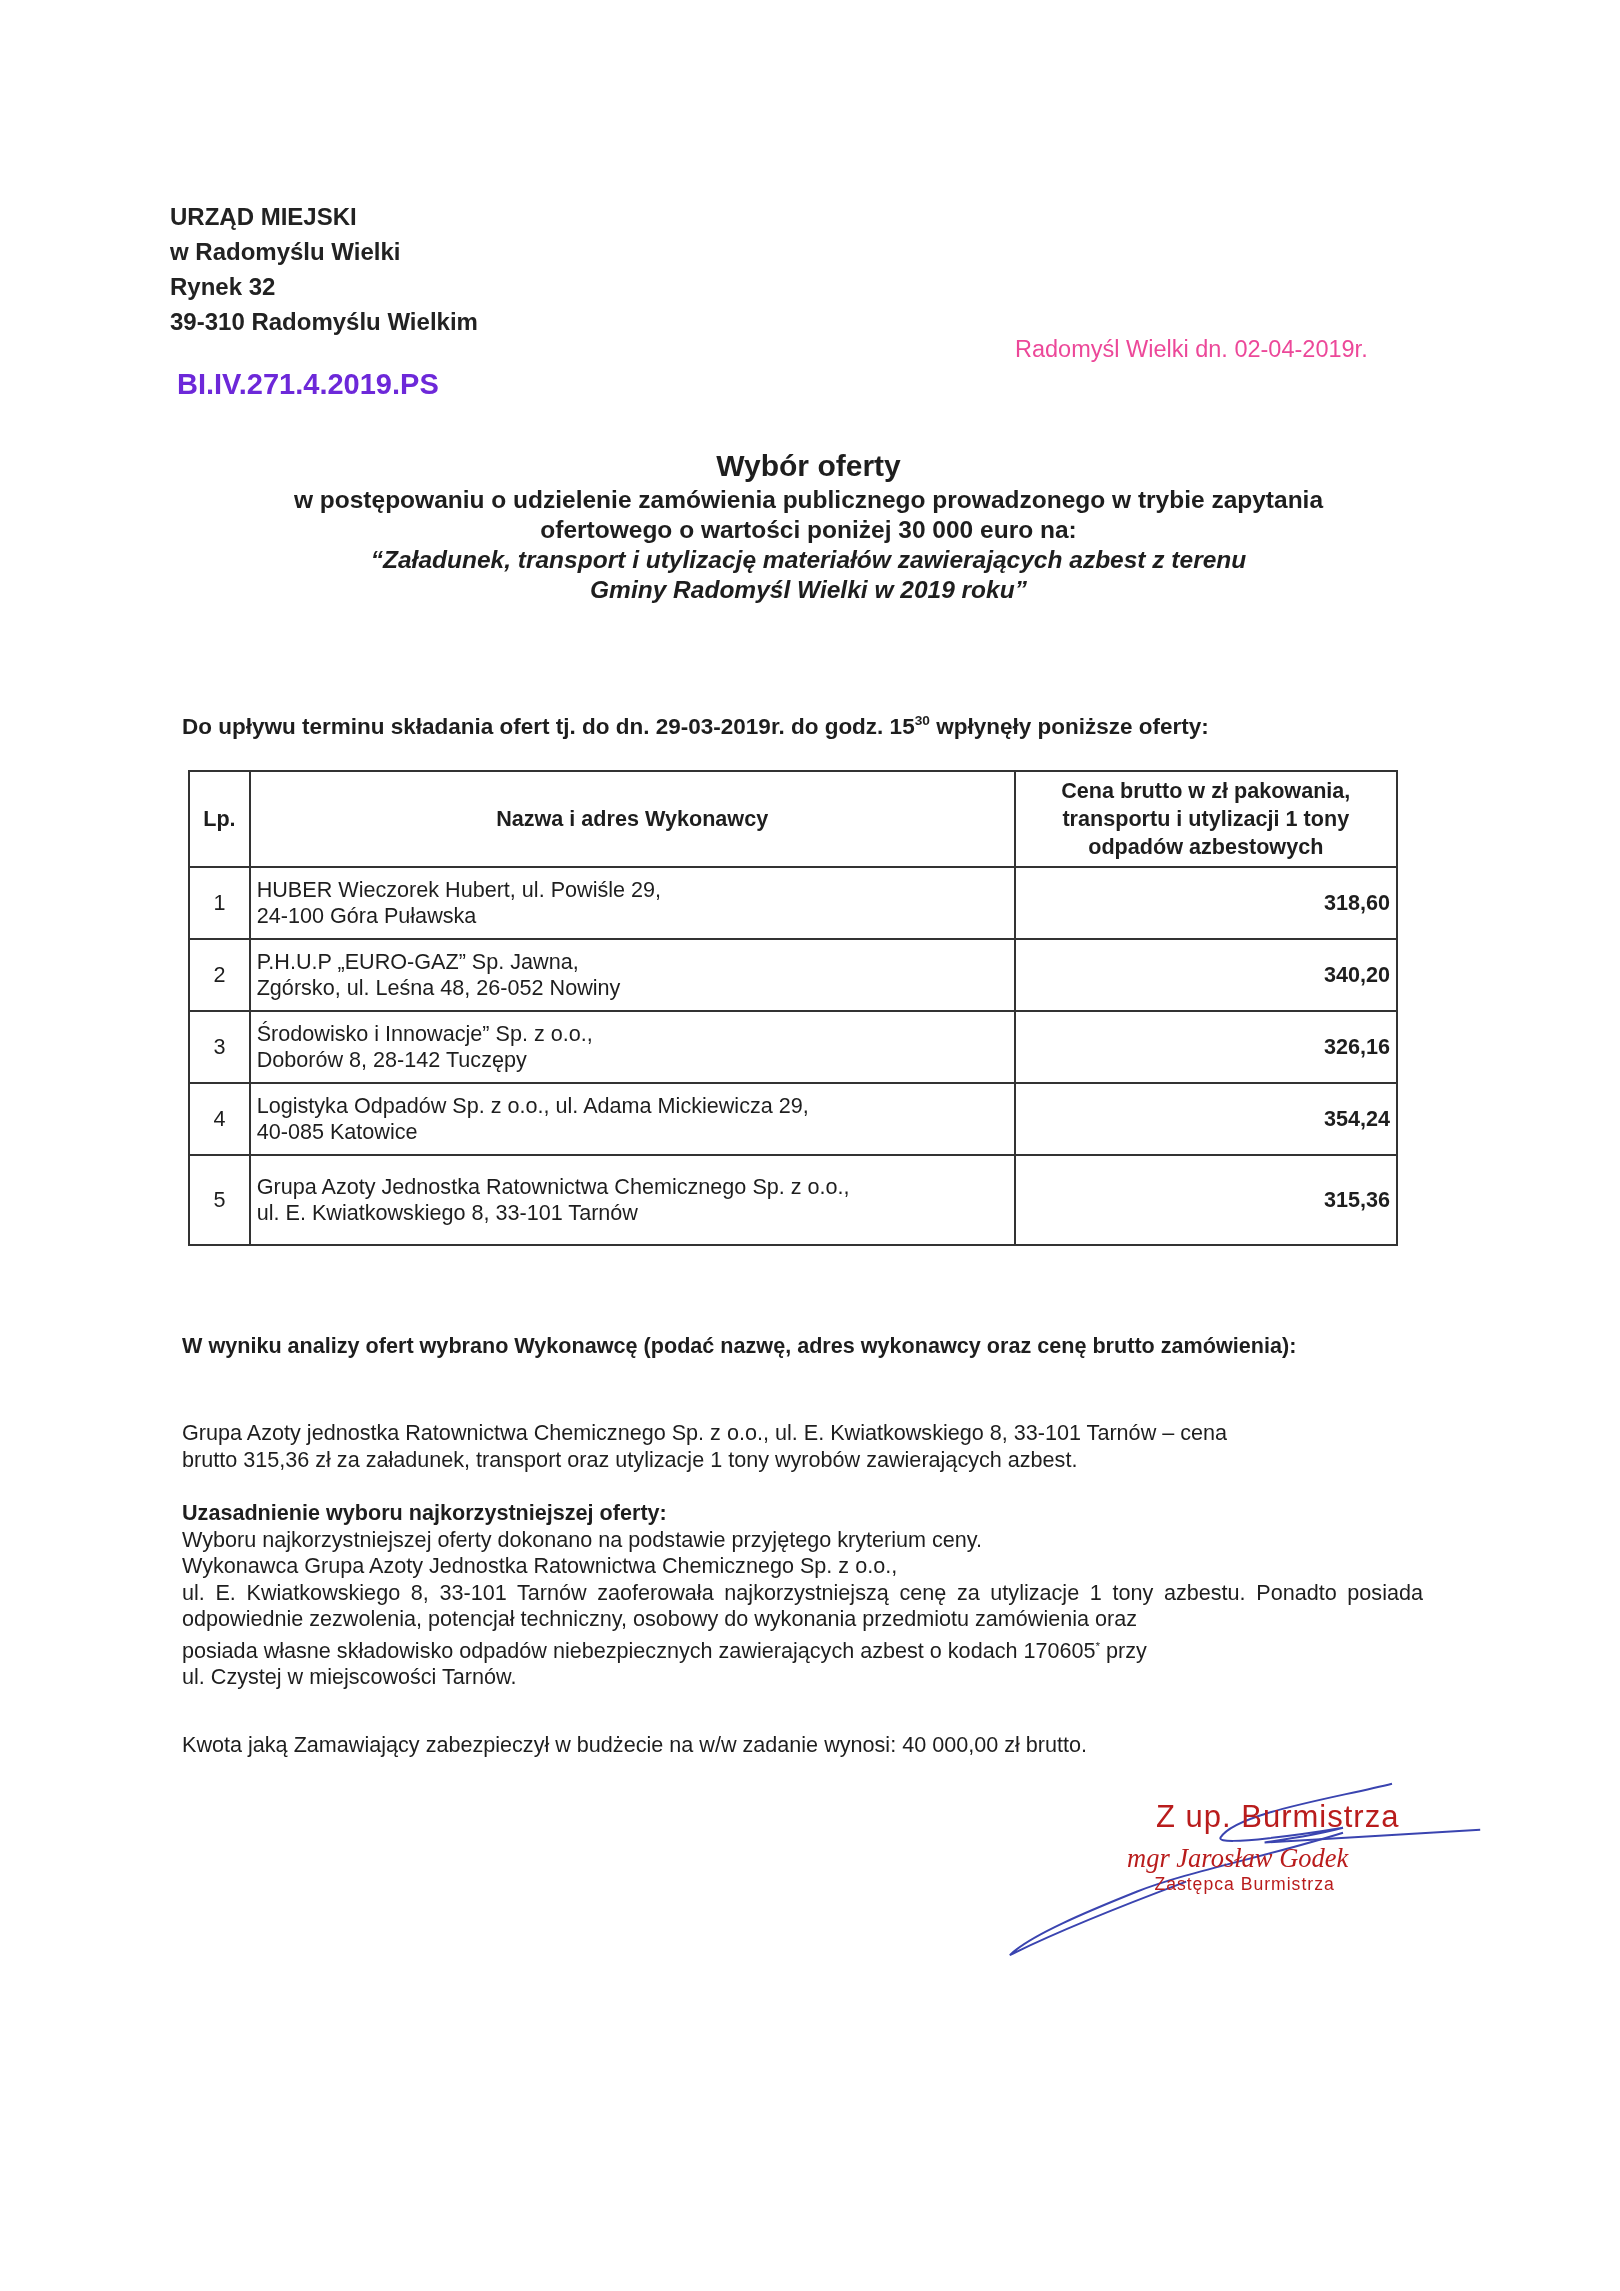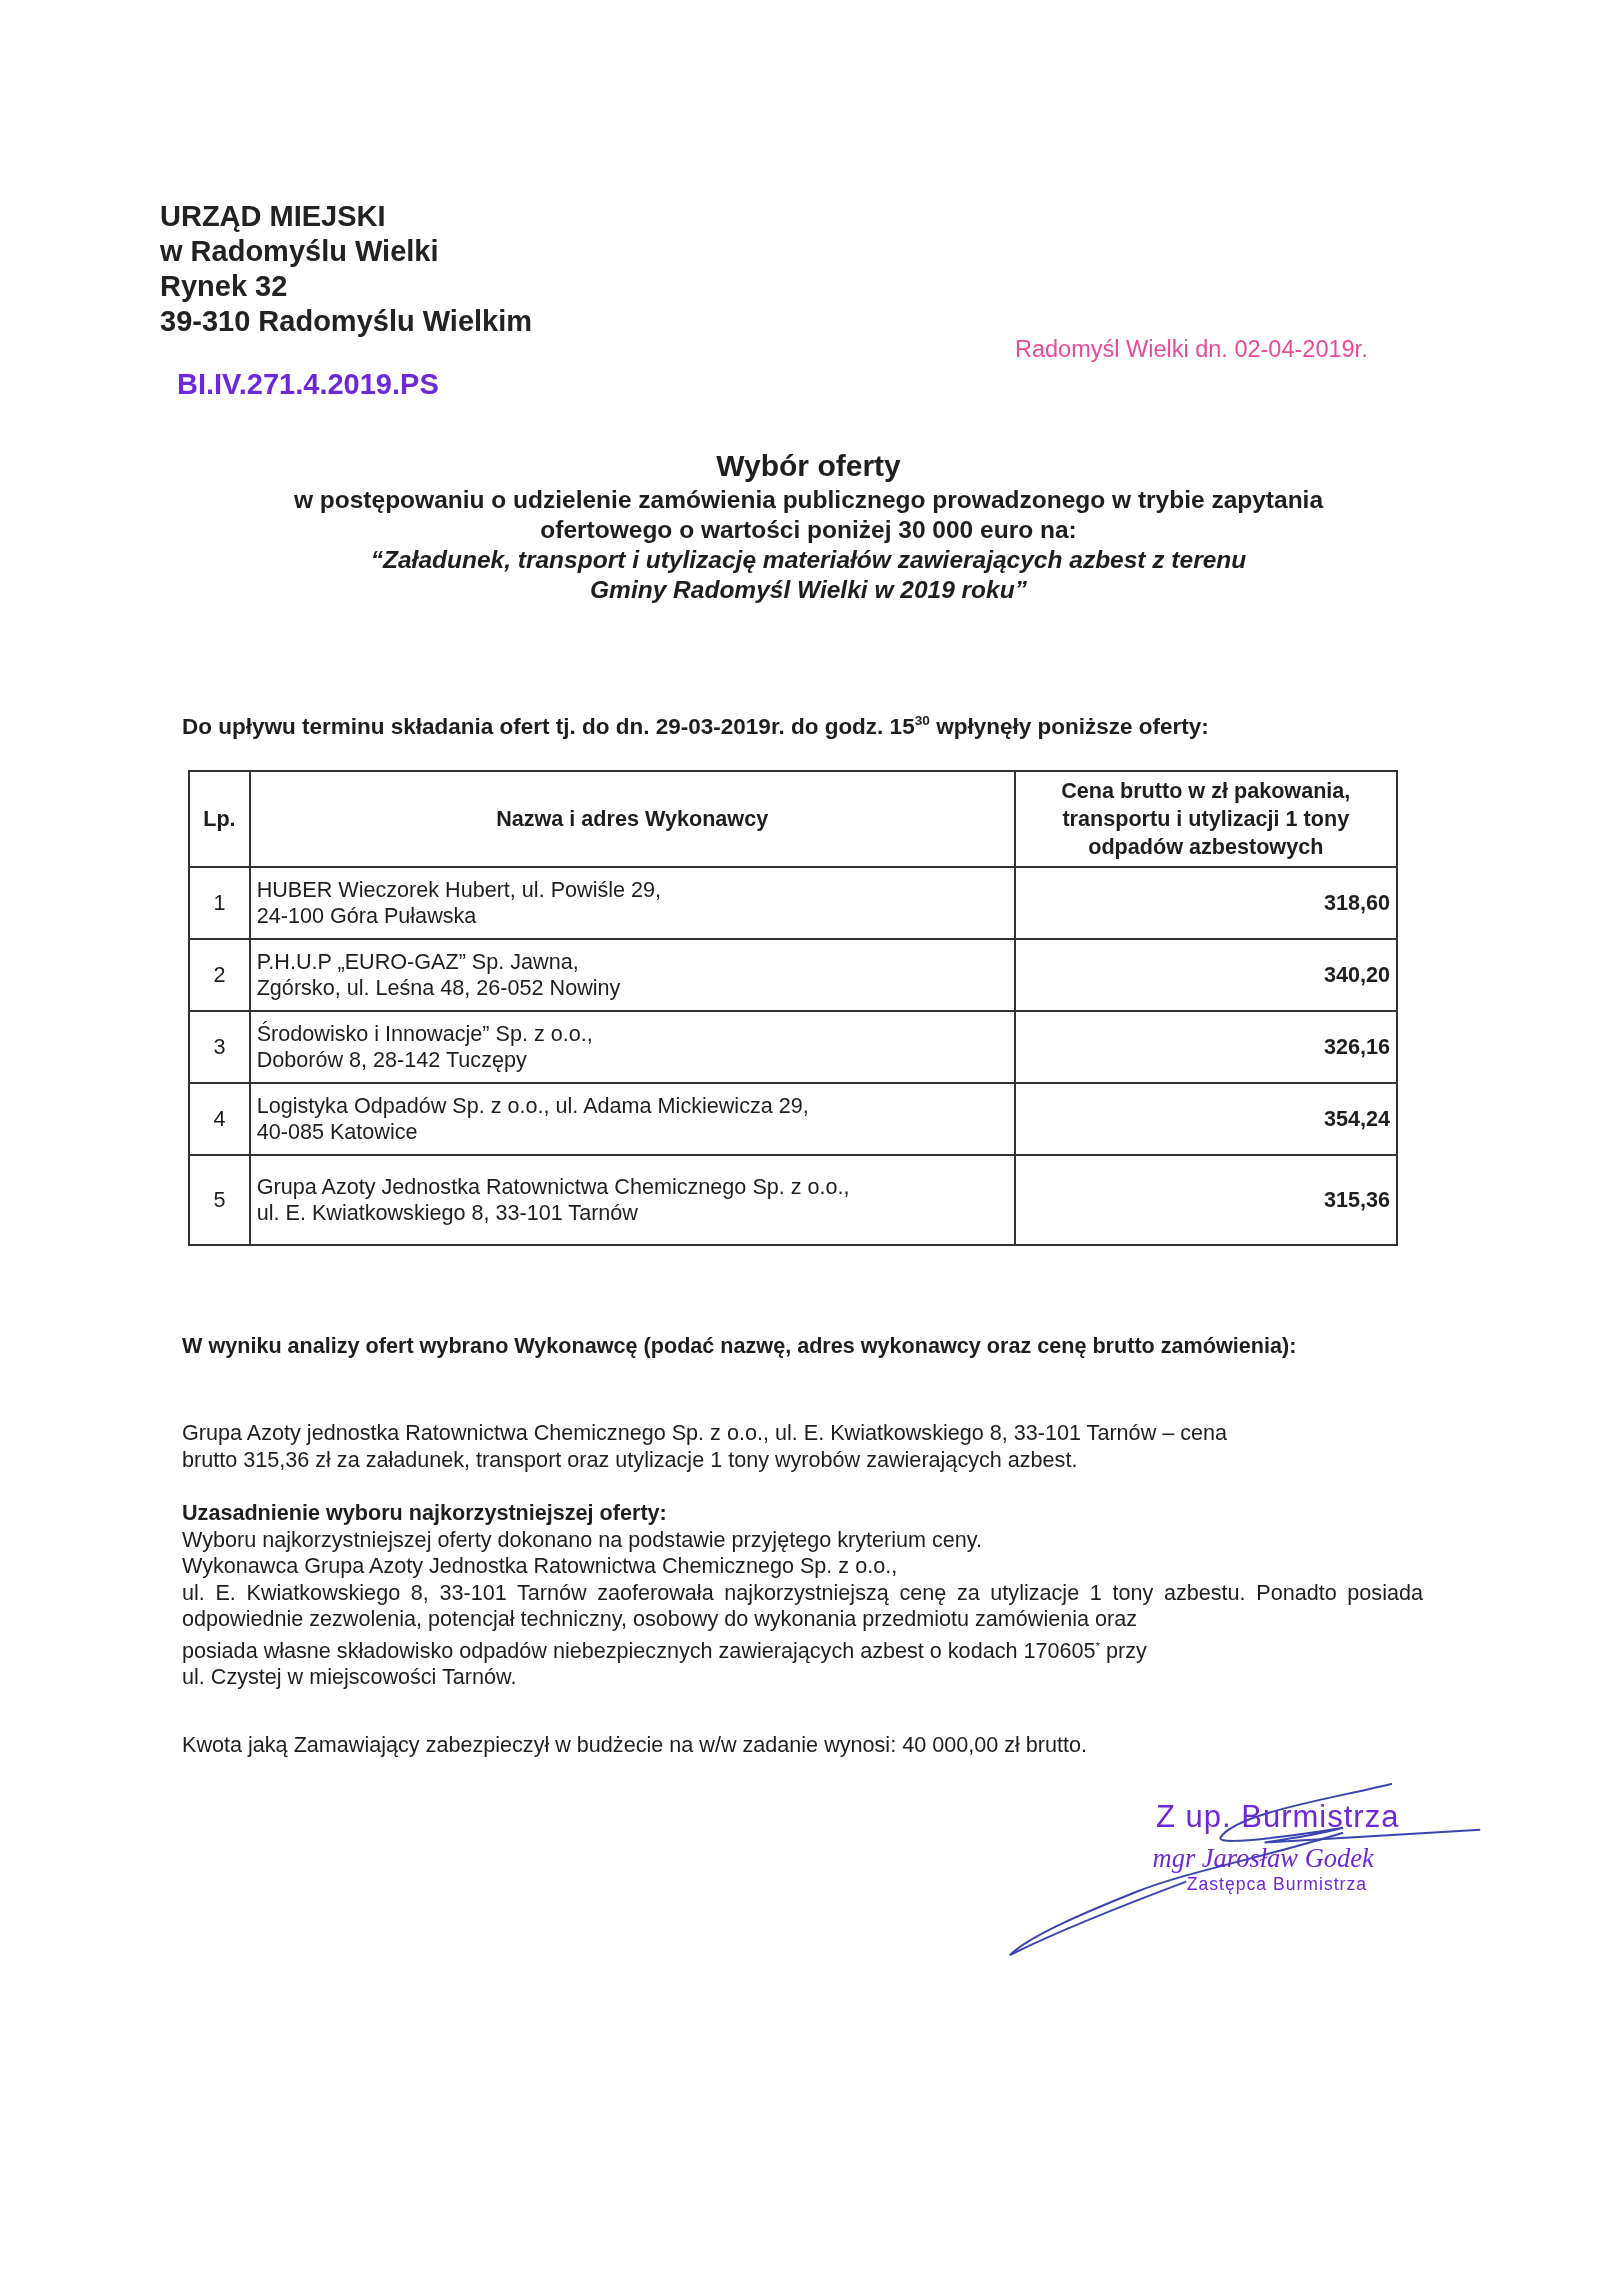--- a/index.html
+++ b/index.html
@@ -1,40 +1,40 @@
 <!DOCTYPE html>
 <html><head>
 <meta charset="utf-8">
 <style>
   html, body { margin:0; padding:0; background:#ffffff; }
   body { width:1620px; height:2292px; position:relative; overflow:hidden;
          font-family:"Liberation Sans", sans-serif; color:#1e1e1e; }
   .abs { position:absolute; }
-  .hdr { left:160px; top:199px; font-weight:bold; font-size:29px; line-height:35px; color:#222; }
+  .hdr { left:170px; top:199px; font-weight:bold; font-size:24px; line-height:35px; color:#222; }
   .sign-ref { left:177px; top:368px; font-weight:bold; font-size:29px; color:#6d28d9; }
   .date { left:1015px; top:336px; font-size:23.5px; color:#ec4899; }
   .title-block { left:196px; top:446px; width:1225px; text-align:center; }
   .title { font-weight:bold; font-size:30px; line-height:39px; font-stretch:condensed; }
   .subtitle { font-weight:bold; font-size:24.5px; line-height:30px; }
   .subject { font-weight:bold; font-style:italic; font-size:24.5px; line-height:30px; }
   .deadline { left:182px; top:713px; font-weight:bold; font-size:22.5px; }
   .deadline sup { font-size:13.7px; }
   table.offers { position:absolute; left:188px; top:770px; width:1210px; border-collapse:collapse; font-size:21.6px; }
   table.offers td, table.offers th { border:2px solid #333; padding:0 5.9px; vertical-align:middle; }
   table.offers th { font-weight:bold; font-size:21.6px; line-height:28px; height:94px; }
   .col-lp { width:47px; text-align:center; }
   .col-name { width:751px; text-align:left; }
   .col-price { text-align:right; font-weight:bold; }
   th.col-name, th.col-price { text-align:center; }
   .row td { height:70px; line-height:26.5px; }
   .row.last td { height:88px; }
   .para { left:182px; width:1241px; font-size:21.6px; line-height:26.5px;margin-top:20px; }
   .bold { font-weight:bold; }
   .justify { text-align:justify; }
-  .stamp { left:1127px; top:1799px; color:#6d28d9; text-align:center; }
+  .stamp { left:1127px; top:1799px; color:#b91c1c; text-align:left; }
   .stamp .l1 { font-size:31px; margin-left:29px; letter-spacing:1px; }
   .stamp .l2 { font-family:"Liberation Serif", serif; font-style:italic; font-size:26.5px; margin-top:7.8px; }
   .stamp .l3 { font-size:17.6px; margin-left:27.4px; letter-spacing:1px; }
   .signature { left:990px; top:1769px; width:510px; height:196px; }
 </style>
 </head>
 <body>
 
 <div class="abs hdr">
   <div>URZĄD MIEJSKI</div>

